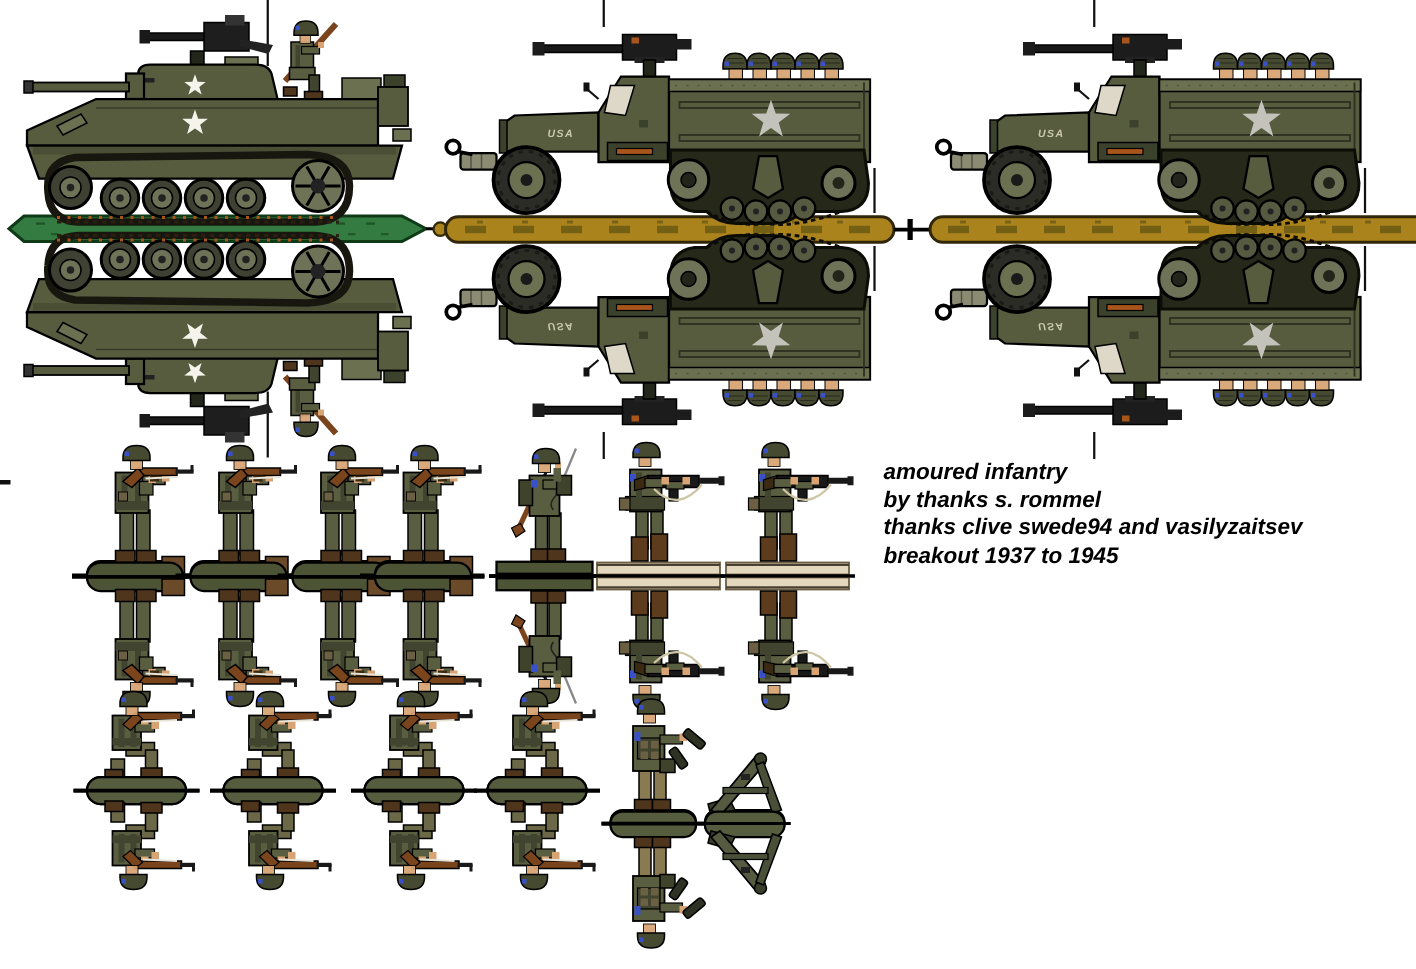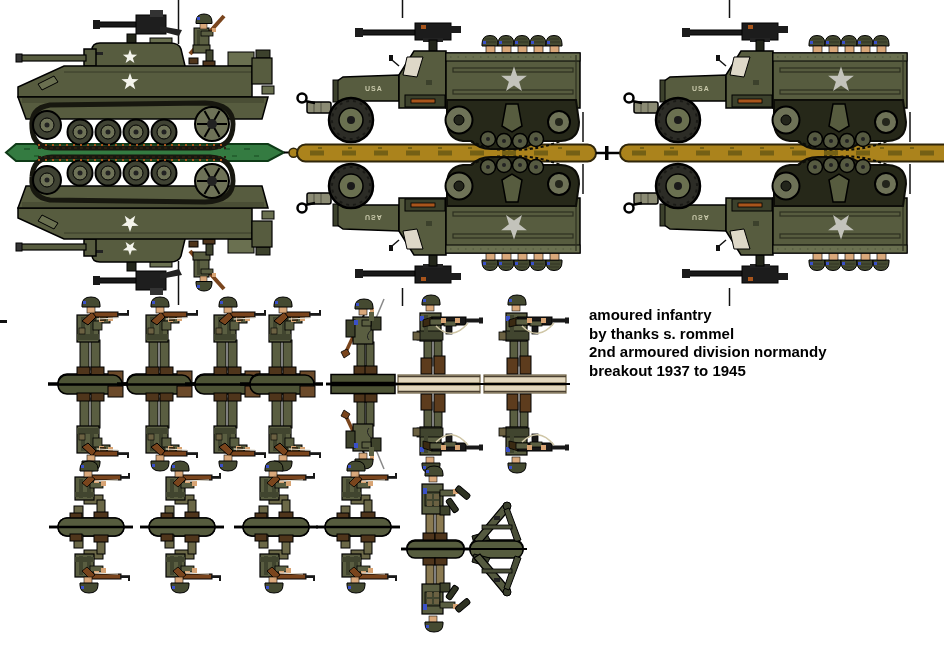--- a/index.html
+++ b/index.html
@@ -2,20 +2,21 @@
 <html style="--bg: #ffffff; --ink: #000000; --olive: #575c3f; --olive-light: #6a7050; --olive-dark: #3c412c; --olive-deep: #23261a; --uniform: #5a5e41; --uniform-dark: #41452f; --khaki: #8a7a52; --khaki-dark: #6b6847; --skin: #d8a474; --helmet: #454a31; --boot: #4f351b; --boot-brown: #5d3c1d; --wood: #7a451d; --gunmetal: #191919; --star-white: #f4f4ec; --star-gray: #c3c3bb; --green-bar: #347b41; --green-dark: #0e3a17; --gold-bar: #ab831c; --gold-dark: #30260a; --gold-speck: #6b5a14; --cream: #e3d7bd; --blue: #3a50c8; --orange: #a8551c; --wheel-hub: #6e7257; --tire: #2c2c26; --track: #23251b; --glass: #ded8c8; --sling: #e8e4d8; --marking: #c9c9ab; --antenna: #888888;"><head>
 <meta charset="utf-8">
 <style>
   html,body{margin:0;padding:0;background:#fff;}
   .stage{
     position:relative;
     width:944px;height:646px;
     background:var(--bg,#fff);
     overflow:hidden;
     font-family:"Liberation Sans",sans-serif;
+    font-style:italic;
   }
   .stage svg{position:absolute;left:0;top:0;}
   .credits{
     position:absolute;left:589px;top:306px;width:320px;
     font-family:"Liberation Sans",sans-serif;
     font-size:15px;font-weight:700;color:#000;
     line-height:18.5px;letter-spacing:0;
   }
   .usa-mark{font-family:"Liberation Sans",sans-serif;font-weight:700;}
 </style>
@@ -402,16 +403,16 @@
     <use href="#spr-mortar"></use>
     <use href="#spr-mortar" transform="translate(0,1098) scale(1,-1)"></use>
   </g>
 
   <rect x="0" y="320" width="7" height="3" fill="#111"></rect>
 </svg>
 
 <div class="credits">
   <div>amoured infantry</div>
   <div>by thanks s. rommel</div>
-  <div>2nd armoured division normandy</div>
+  <div>thanks clive swede94 and vasilyzaitsev</div>
   <div>breakout 1937 to 1945</div>
 </div>
 </div>
 
 </body></html>

